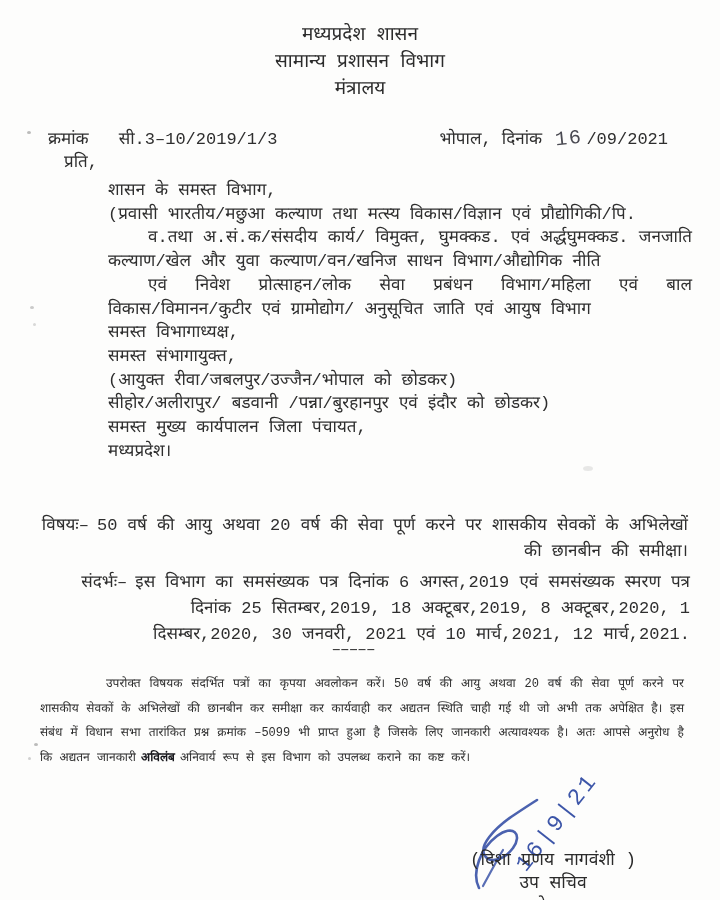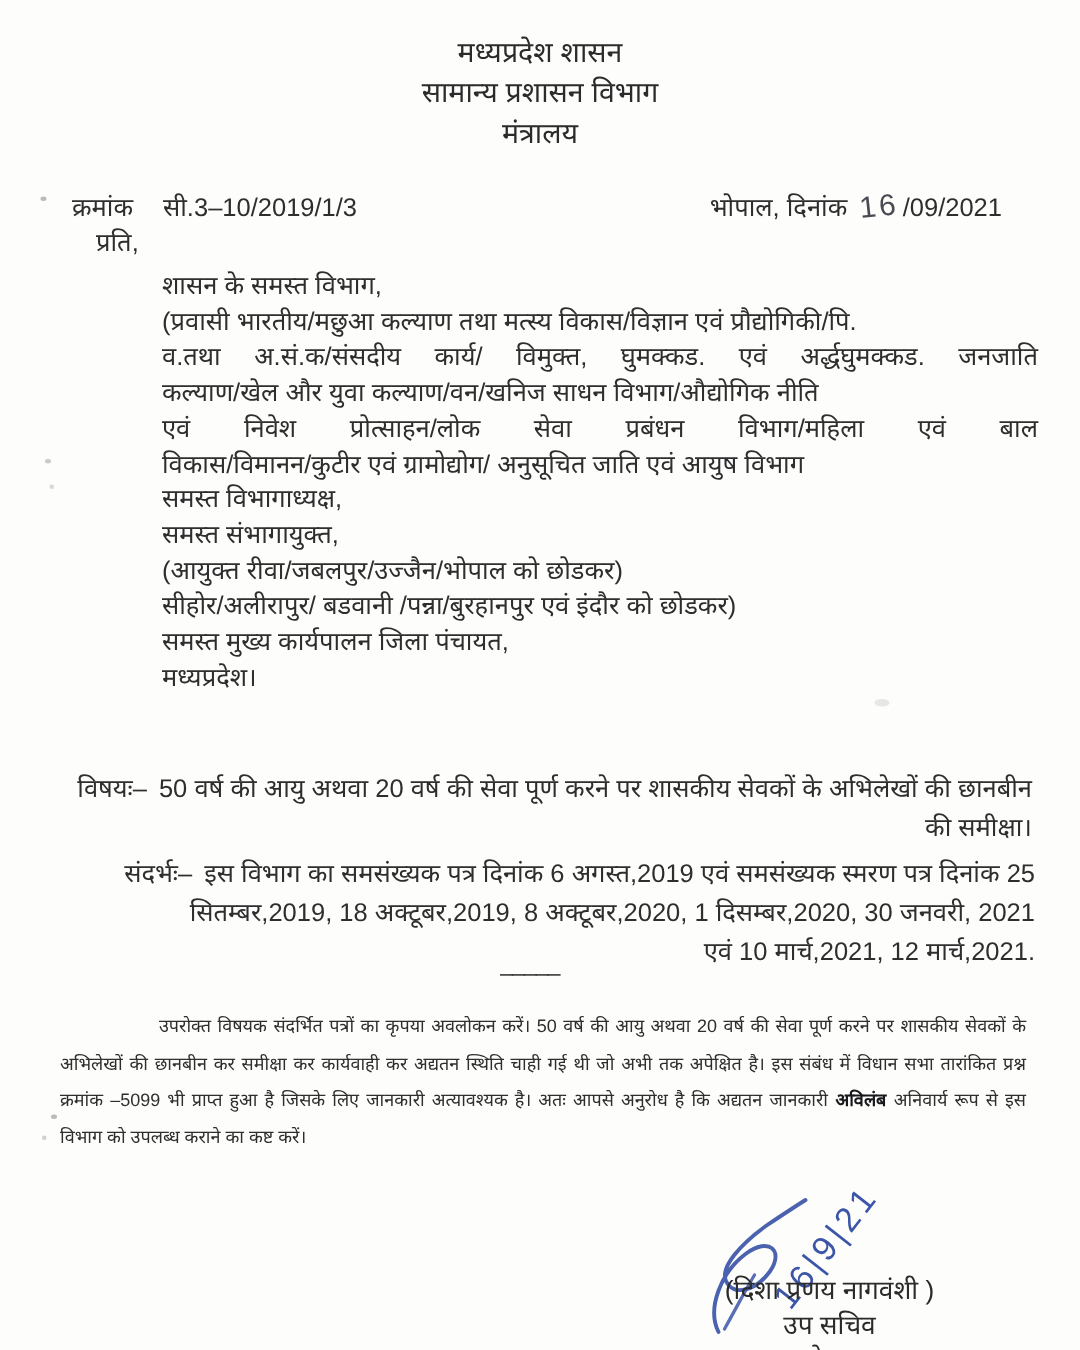--- a/index.html
+++ b/index.html
@@ -1,33 +1,33 @@
 <!DOCTYPE html>
 <html><head>
 <meta charset="utf-8">
 <style>
   html,body{margin:0;padding:0;}
   body{width:720px;height:900px;overflow:hidden;background:#ffffff;}
   .page{
     position:relative;width:720px;height:900px;overflow:hidden;
     background:#fdfdfc;color:#2e2e2e;
-    font-family:Liberation Sans, sans-serif;
+    font-family:Liberation Mono, monospace;
     font-size:17px;
   }
   .header{position:absolute;top:22px;left:0;right:0;text-align:center;
     font-size:19px;line-height:27px;color:#2b2b2b;}
   .meta{position:absolute;top:126px;left:48px;right:52px;display:flex;
     justify-content:space-between;align-items:baseline;}
-  .meta-left .lbl{margin-right:20px;}
+  .meta-left .lbl{margin-right:30px;}
   .hw-day{display:inline-block;transform:rotate(-6deg);color:#4a4a52;
     font-size:20px;letter-spacing:2px;padding:0 3px;}
   .salutation{position:absolute;top:149px;left:64px;}
   .recipients{position:absolute;top:179px;left:108px;right:28px;line-height:23.7px;}
   .rline{white-space:nowrap;}
-  .rline.spread{text-align:justify;text-align-last:justify;white-space:normal;}
+  .rline.spread{text-align:justify;text-align-last:justify;white-space:normal;margin-left:40px;}
   .labelled{padding-left:70px;text-indent:-70px;line-height:26px;text-align:right;}
   .labelled .sec-label{margin-right:8px;}
   .subject{position:absolute;top:513px;left:34px;right:32px;}
   .reference{position:absolute;top:570px;left:34px;right:30px;}
   .divider{position:absolute;top:641px;left:0;right:14px;text-align:center;
     color:#3a3a3a;letter-spacing:-1px;font-size:16px;}
   .body-para{position:absolute;top:672px;left:40px;right:36px;
     text-align:justify;text-indent:66px;line-height:24.5px;font-size:12px;margin:0;}
   .bold-word{font-weight:700;color:#17171c;margin:0 5px;}
   .sign-area{position:absolute;left:455px;top:760px;width:260px;height:140px;pointer-events:none;}

